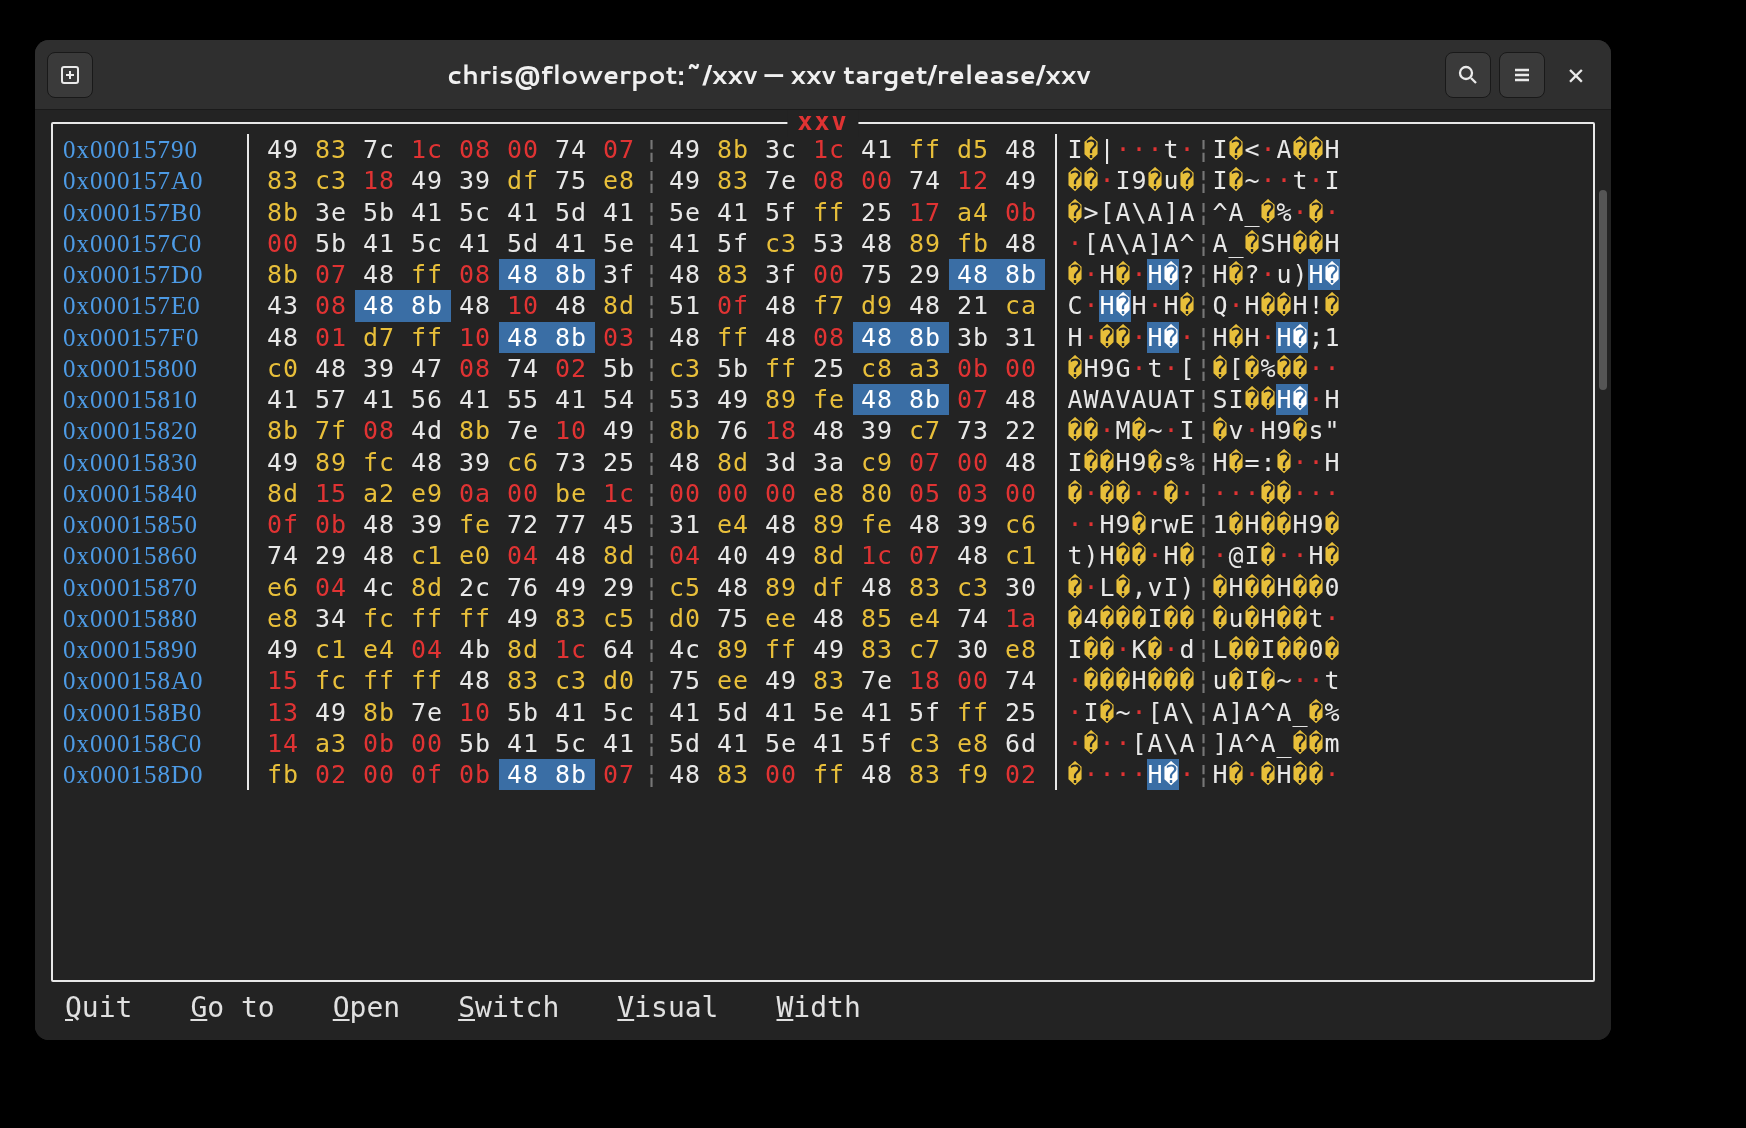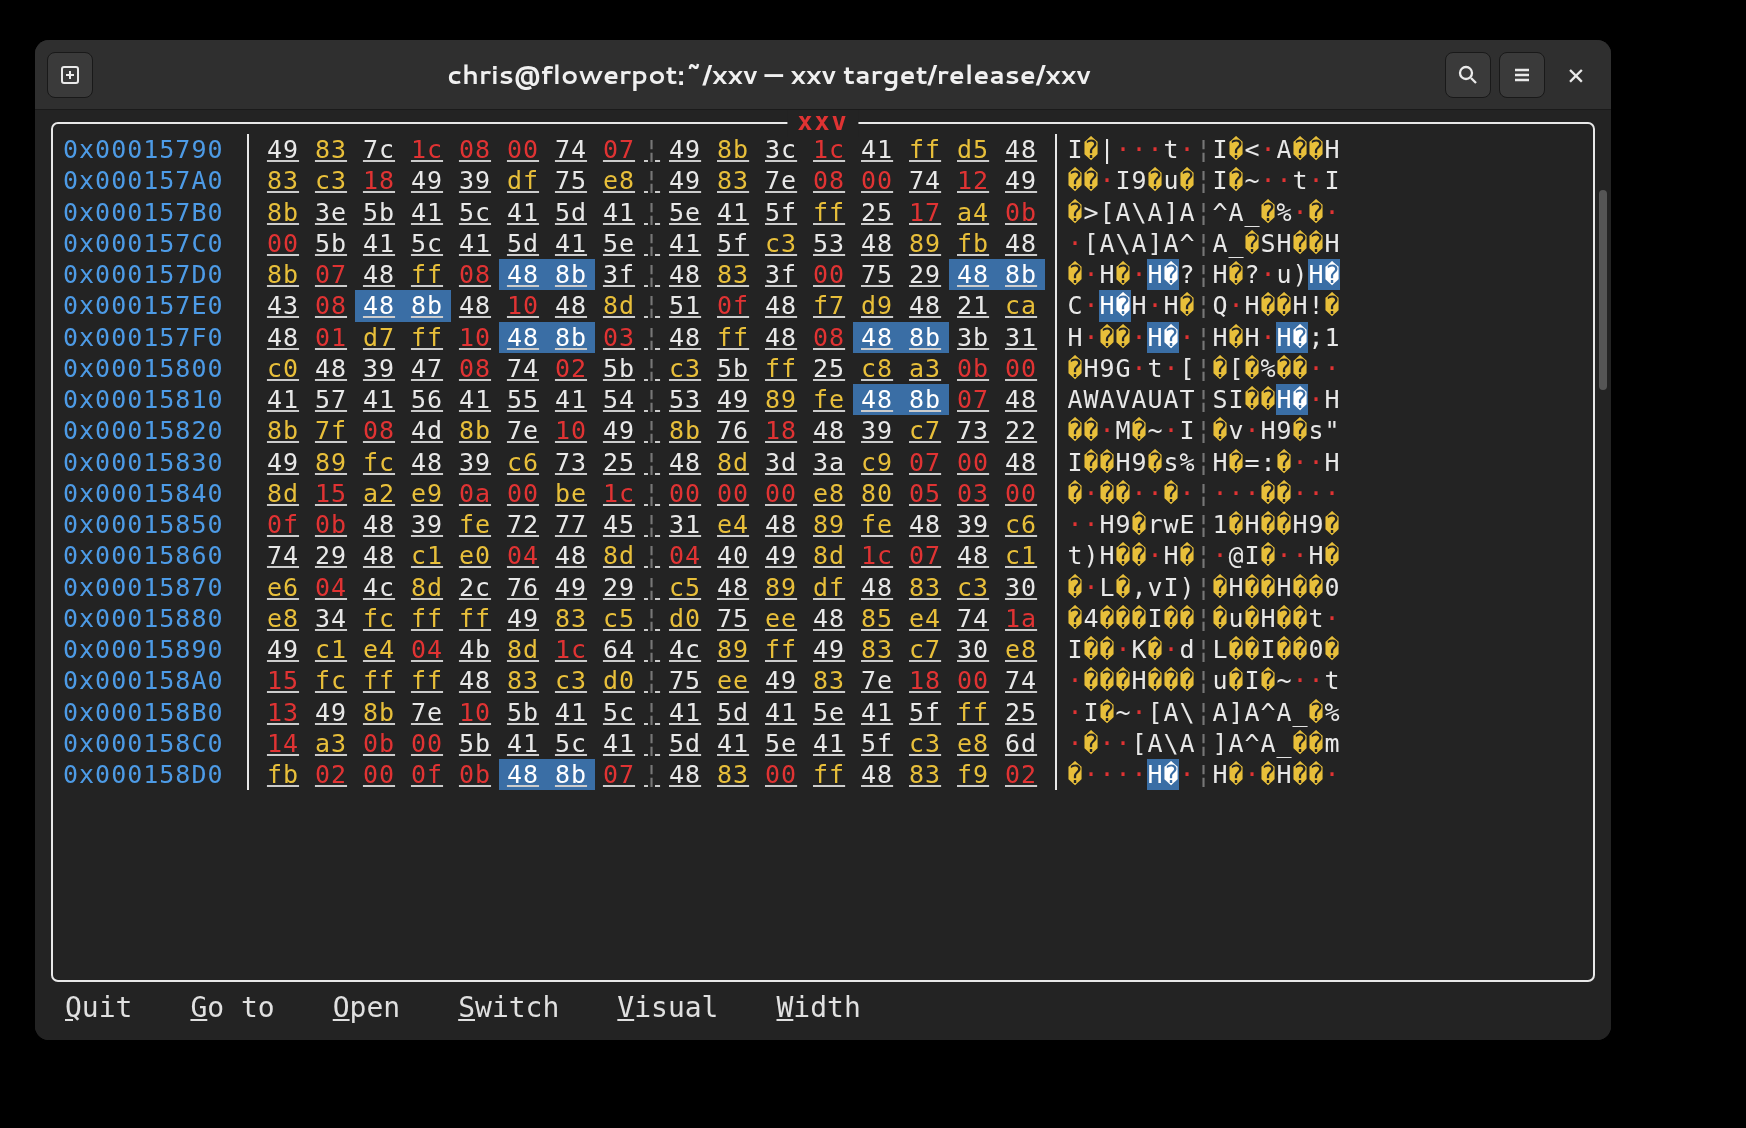--- a/index.html
+++ b/index.html
@@ -74,21 +74,21 @@
     position: absolute;
     right: 4px;
     top: 80px;
     width: 8px;
     height: 200px;
     background: #555;
     border-radius: 4px;
   }
   .panel {
     border: 2px solid #e8e8e8;
-    border-radius: 7px;
+    border-radius: 2px;
     padding: 10px 6px 8px 6px;
     position: relative;
     height: 860px;
   }
   .panel-title {
     position: absolute;
     top: -18px;
     left: 50%;
     transform: translateX(-50%);
     background: #232323;
@@ -104,27 +104,27 @@
     white-space: pre;
   }
   .addr {
     color: #4d9be6;
     width: 190px;
     flex: none;
     border-right: 2px solid #e8e8e8;
     padding-right: 8px;
     padding-left: 4px;
     letter-spacing: 1px;
+    font-family: Liberation Serif, serif;
   }
   .hex {
     flex: none;
     padding: 0 10px;
     display: flex;
     letter-spacing: 1px;
-    text-decoration: underline;
   }
   .hex-half {
     display: flex;
   }
   .hex-sep {
     color: #777;
     padding: 0 1px;
   }
   .byte {
     width: 48px;

